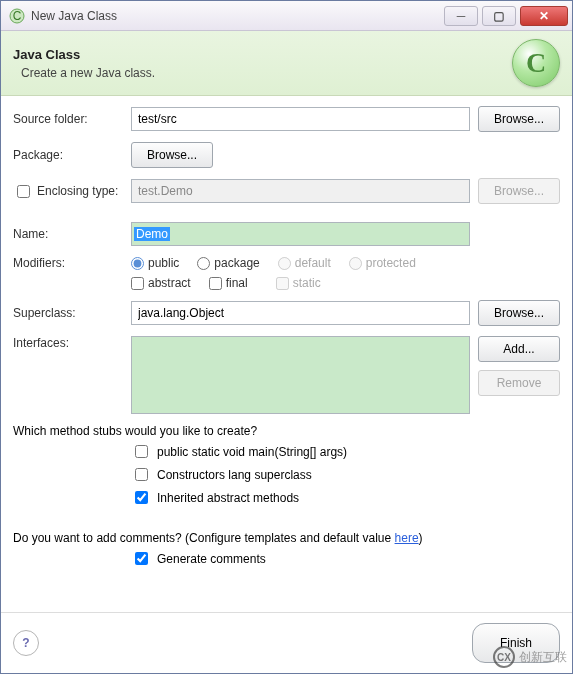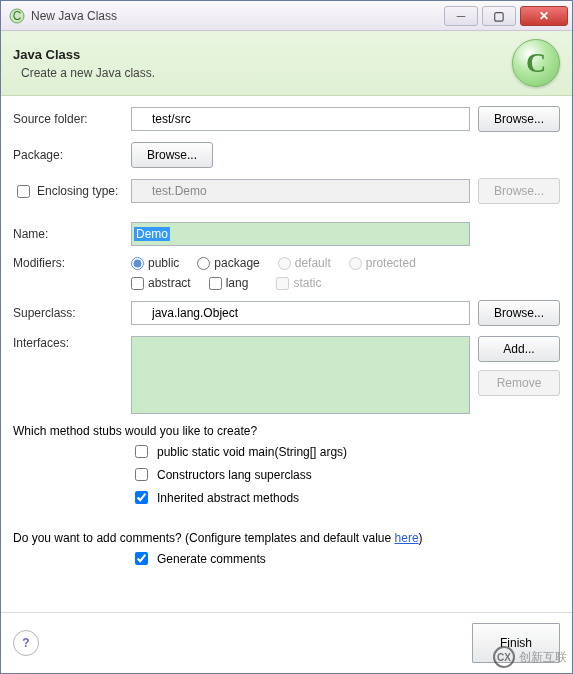--- a/index.html
+++ b/index.html
@@ -15,42 +15,42 @@
   
   .banner { background:linear-gradient(#e9f5e0,#dff0d3); border-bottom:1px solid #c9d9b8; padding:8px 12px; display:flex; align-items:center; }
   .banner-text { flex:1; }
   .banner-title { font-weight:bold; color:#222; font-size:13px; }
   .banner-desc { color:#444; margin-top:4px; margin-left:8px; }
   .banner-icon { width:48px;height:48px;border:1px solid #7db86b;border-radius:50%;background:radial-gradient(circle at 35% 30%,#fff,#b5e8a4 40%,#7cc966);display:flex;align-items:center;justify-content:center;color:#4a8d3b;font:bold 28px/1 Georgia, serif; box-shadow:0 1px 3px rgba(0,0,0,.2);}
   
   .body { padding:10px 12px; flex:1; overflow:auto; }
   .row { display:flex; align-items:center; margin-bottom:10px; gap:8px; }
   .label { width:110px; color:#333; }
-  .input { flex:1; height:24px; border:1px solid #aeb5bd; padding:2px 20px; background:#fff; }
+  .input { flex:1; height:24px; border:1px solid #aeb5bd; padding:2px 6px; background:#fff; }
   .input.sel { background:#c9e9c9; }
   .input.disabled { background:#f0f0f0; color:#888; }
   .browse { width:82px; height:26px; border:1px solid #9fa6ae; background:linear-gradient(#fdfdfd,#e7e8ea); border-radius:3px; }
   .browse:disabled, .btn-disabled { color:#a6a6a6; background:#f3f3f3; border-color:#cfcfcf; }
   .modifiers-group { flex:1; display:flex; flex-direction:column; gap:6px; }
   .opts { display:flex; gap:18px; align-items:center; }
   .opts label { display:flex; align-items:center; gap:4px; color:#333; }
   .opts label.dis { color:#aaa; }
   .opts input[type=radio], .opts input[type=checkbox] { margin:0; accent-color:#5a8fd6;}
   .interfaces-box { flex:1; height:78px; background:#c9e9c9; border:1px solid #aeb5bd; }
   .side-btns { display:flex; flex-direction:column; gap:8px; }
   .stubs { margin-top:6px; }
   .stubs-row { margin-left:118px; margin-top:4px; display:flex; align-items:center; gap:6px; }
   .question { margin-top:24px; }
   .link { color:#2a5fdb; text-decoration:underline; cursor:pointer; }
   .highlight { background:#3399ff; color:#fff; padding:0 2px; }
   
   .footer { border-top:1px solid #ddd; padding:10px 12px; display:flex; align-items:center; }
   .help { width:26px;height:26px;border:1px solid #b5b5b5;border-radius:50%;display:flex;align-items:center;justify-content:center;color:#6a6ab0;font-weight:bold; }
   .footer-btns { margin-left:auto; display:flex; gap:8px; }
-  .finish { width:88px; height:40px; border:1px solid #9fa6ae; background:linear-gradient(#fdfdfd,#e7e8ea); border-radius:1px; }
+  .finish { width:88px; height:40px; border:1px solid #9fa6ae; background:linear-gradient(#fdfdfd,#e7e8ea); border-radius:13px; }
   .watermark { position:absolute; right:6px; bottom:6px; display:flex; align-items:center; gap:4px; color:#777; font-size:10px; opacity:.7;}
   .watermark .logo{ width:22px;height:22px;border:2px solid #444;border-radius:50%;display:flex;align-items:center;justify-content:center;font:bold 10px sans-serif;color:#444;}
   input[type=checkbox].enc { accent-color:#888; }
 </style>
 </head>
 <body>
 
 <div class="window">
 
   <div class="titlebar">
@@ -129,21 +129,21 @@
               <span>protected</span>
             </label>
         </div>
         <div class="opts">
           <label>
               <input type="checkbox" style="">
               <span>abstract</span>
             </label>
           <label>
               <input type="checkbox" style="">
-              <span>lang</span>
+              <span>final</span>
             </label>
           <label class="dis" style="margin-left:10px">
               <input type="checkbox" disabled="" style="">
               <span>static</span>
             </label>
         </div>
       </div>
       <span style="width:82px"></span>
     </div>
 

